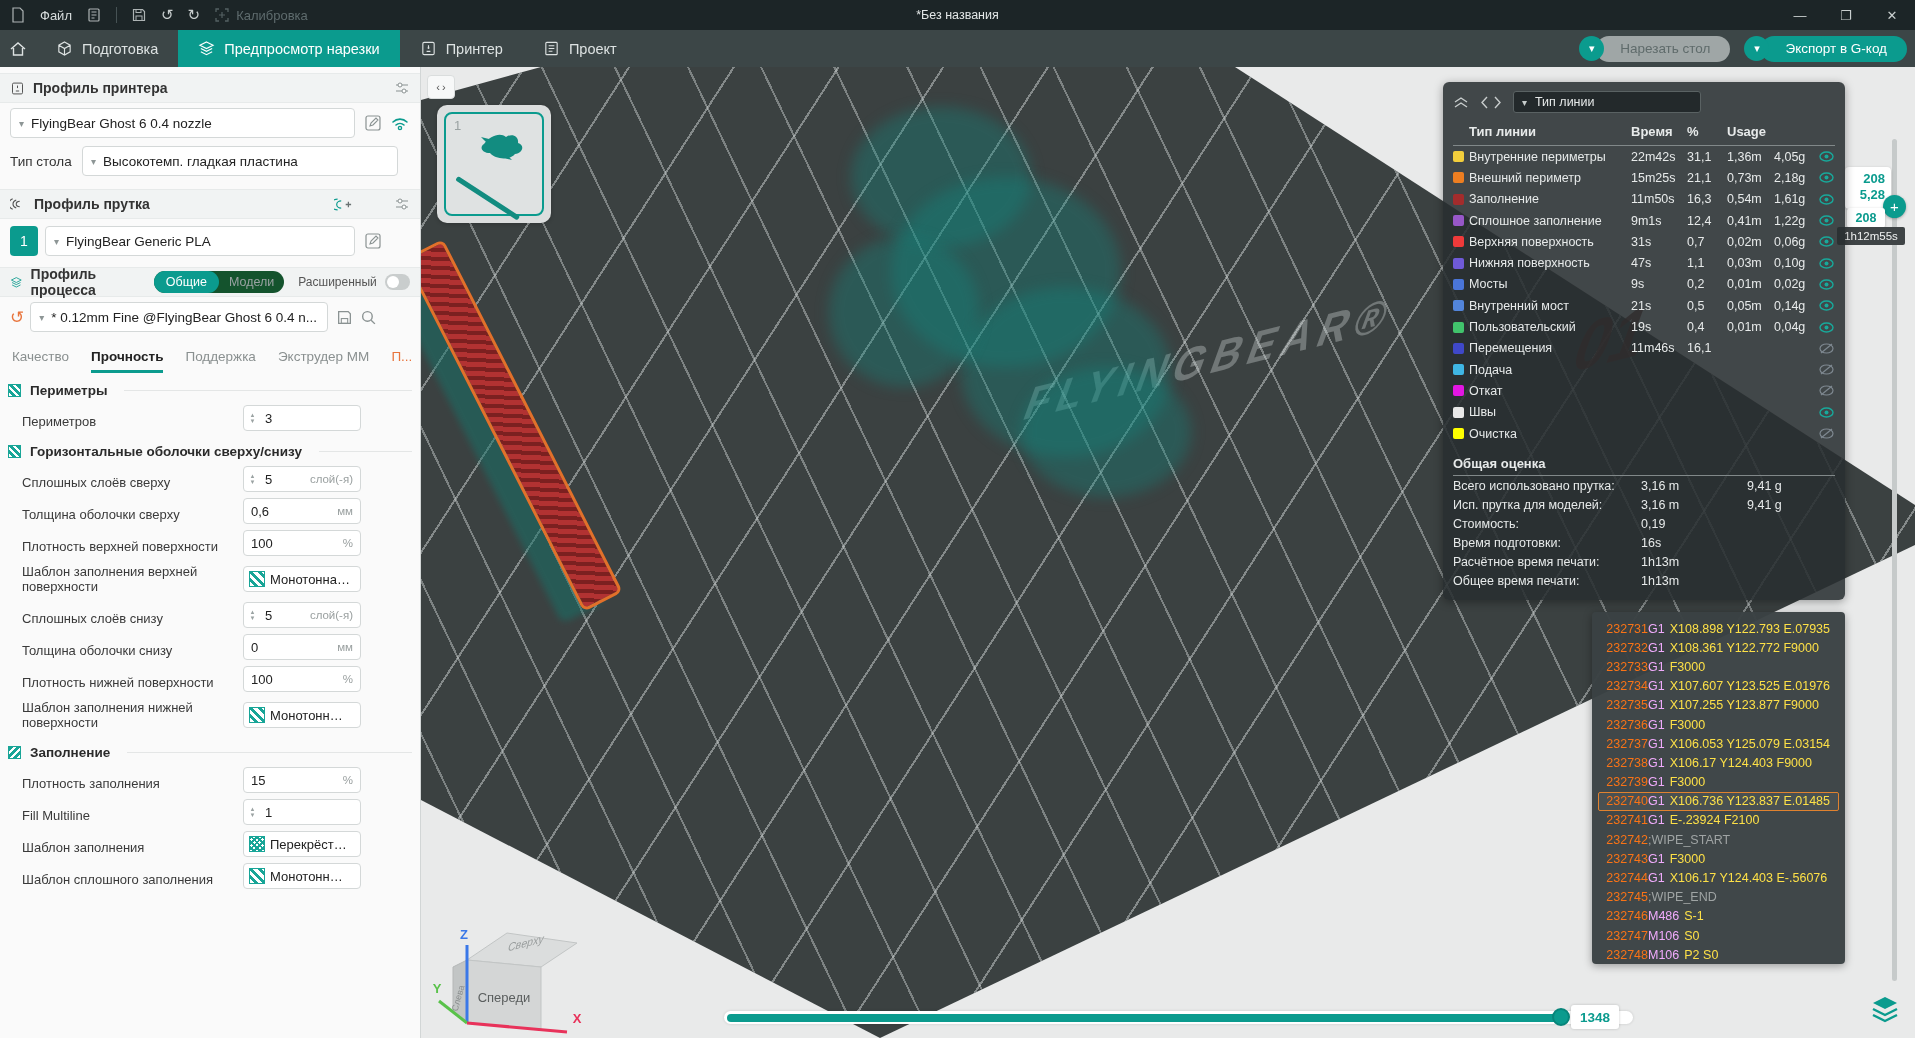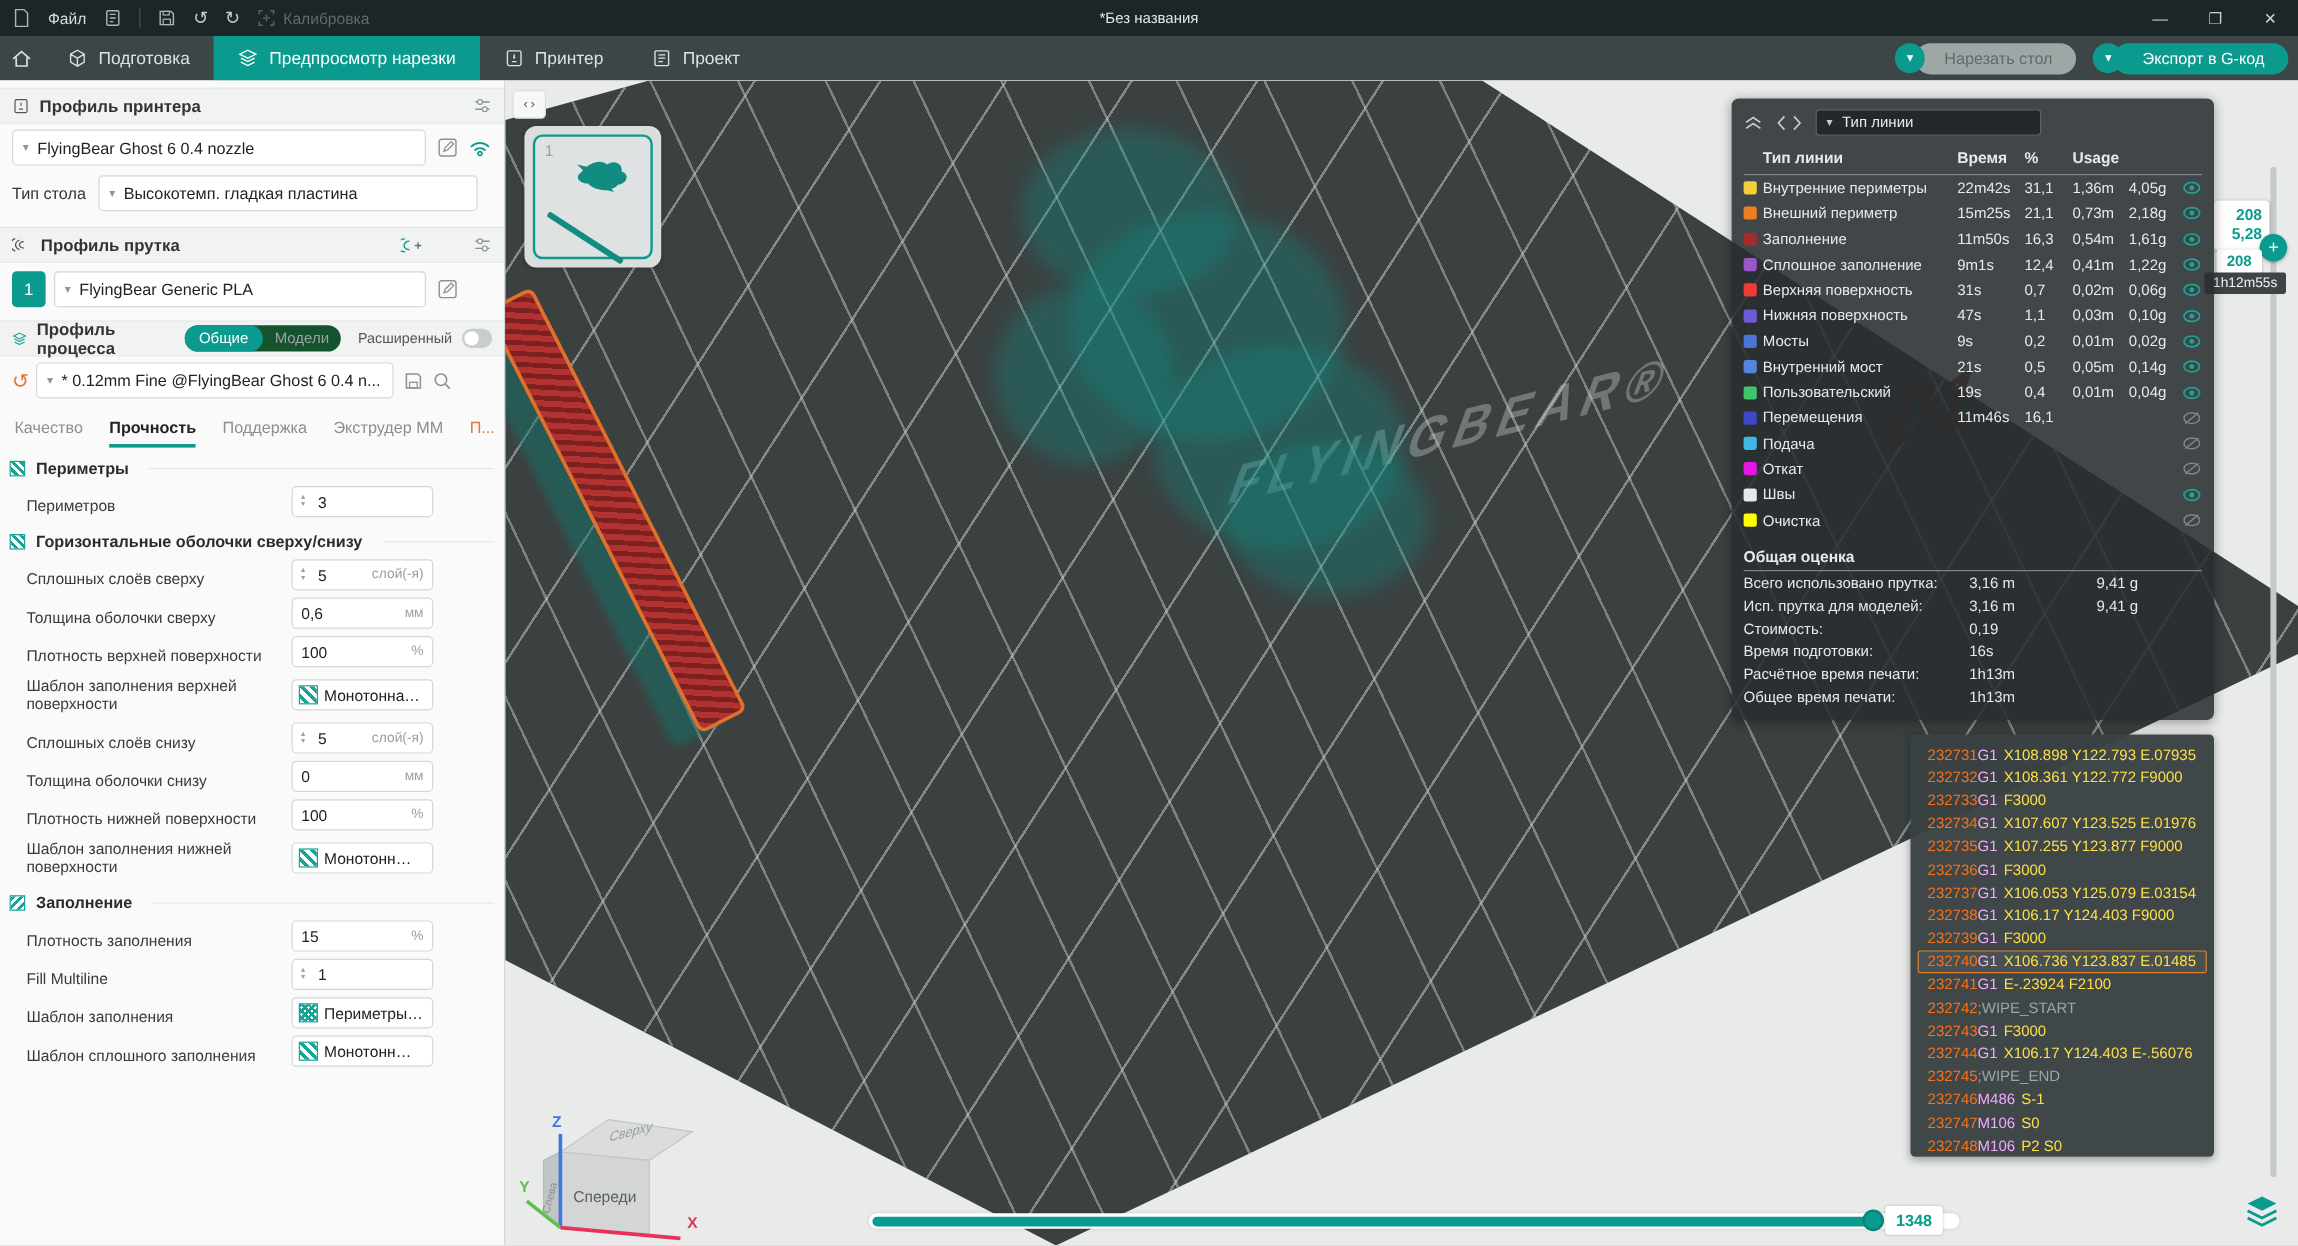--- a/index.html
+++ b/index.html
@@ -393,21 +393,21 @@
         <span class="flabel">Fill Multiline</span>
         <div class="ctrl">
           <span class="arrows">▲<br>▼</span>
           <span class="val">1</span>
         </div>
       </div>
       <div class="frow">
         <span class="flabel">Шаблон заполнения</span>
         <div class="ctrl">
           <span class="pic p-cross"></span>
-          <span class="ptext">Периметры…</span>
+          <span class="ptext">Перекрёст…</span>
         </div>
       </div>
       <div class="frow">
         <span class="flabel">Шаблон сплошного заполнения</span>
         <div class="ctrl">
           <span class="pic p-mono"></span>
           <span class="ptext">Монотонн…</span>
         </div>
       </div>
     </div>

